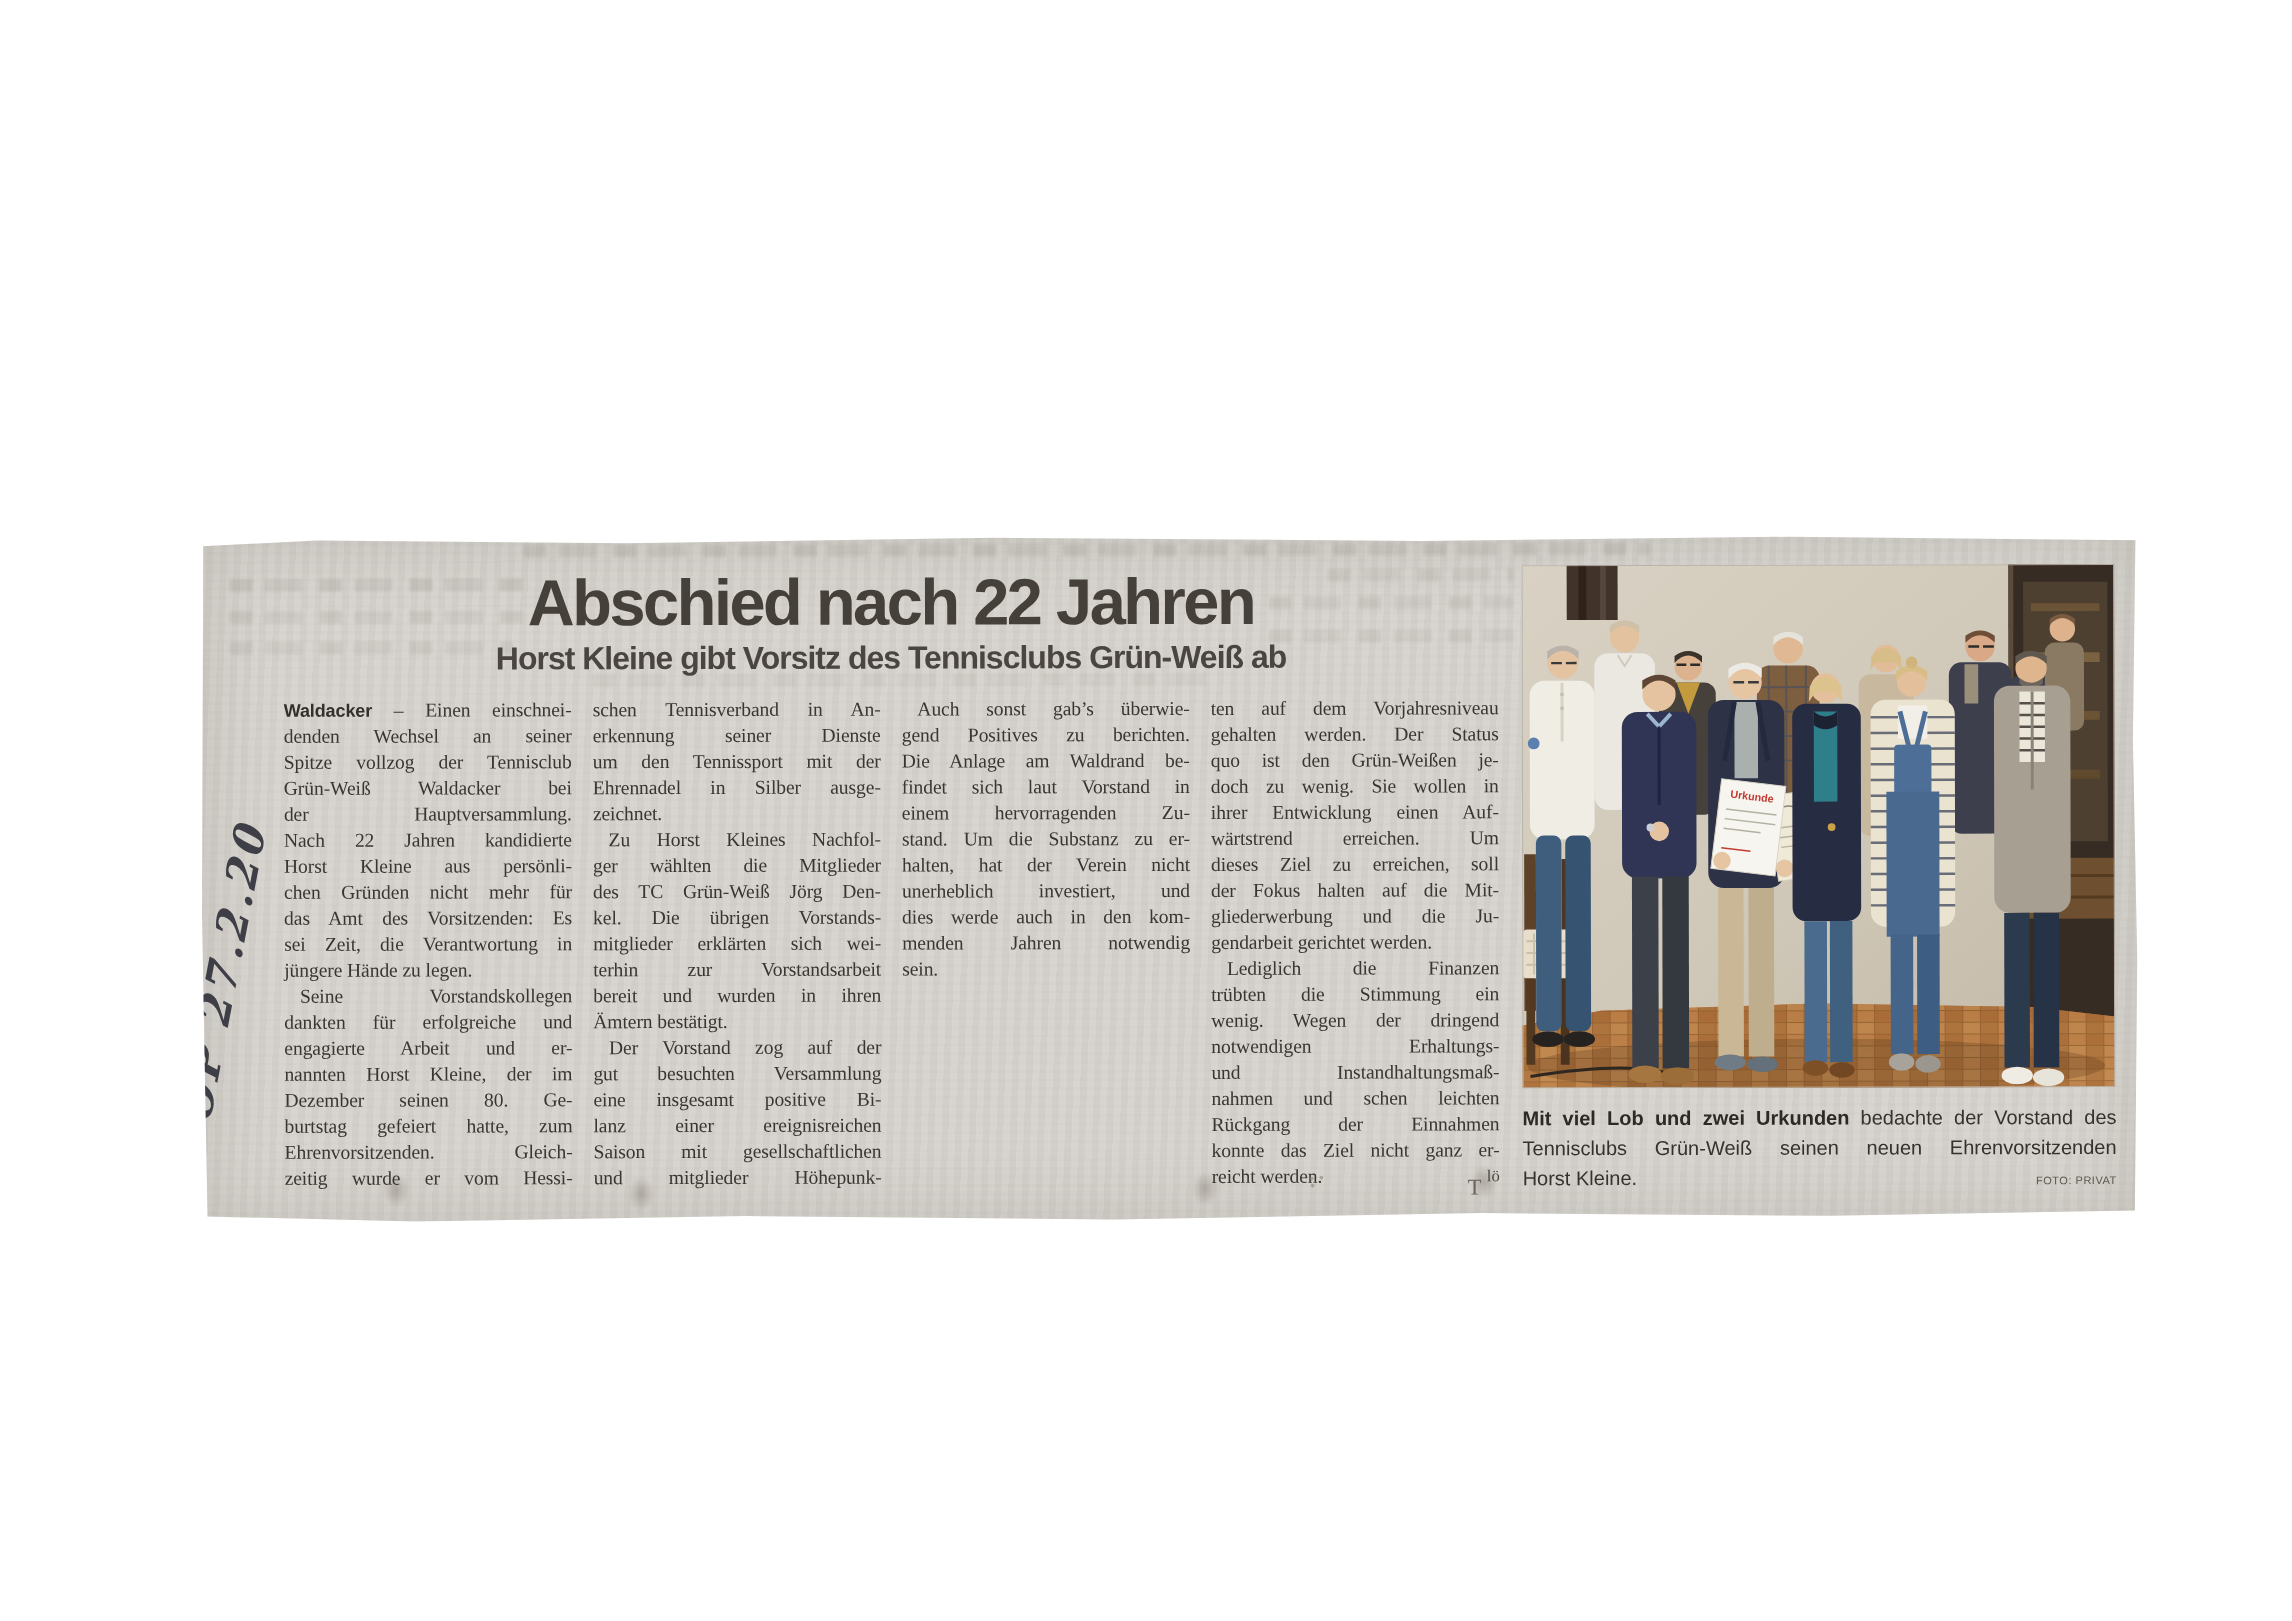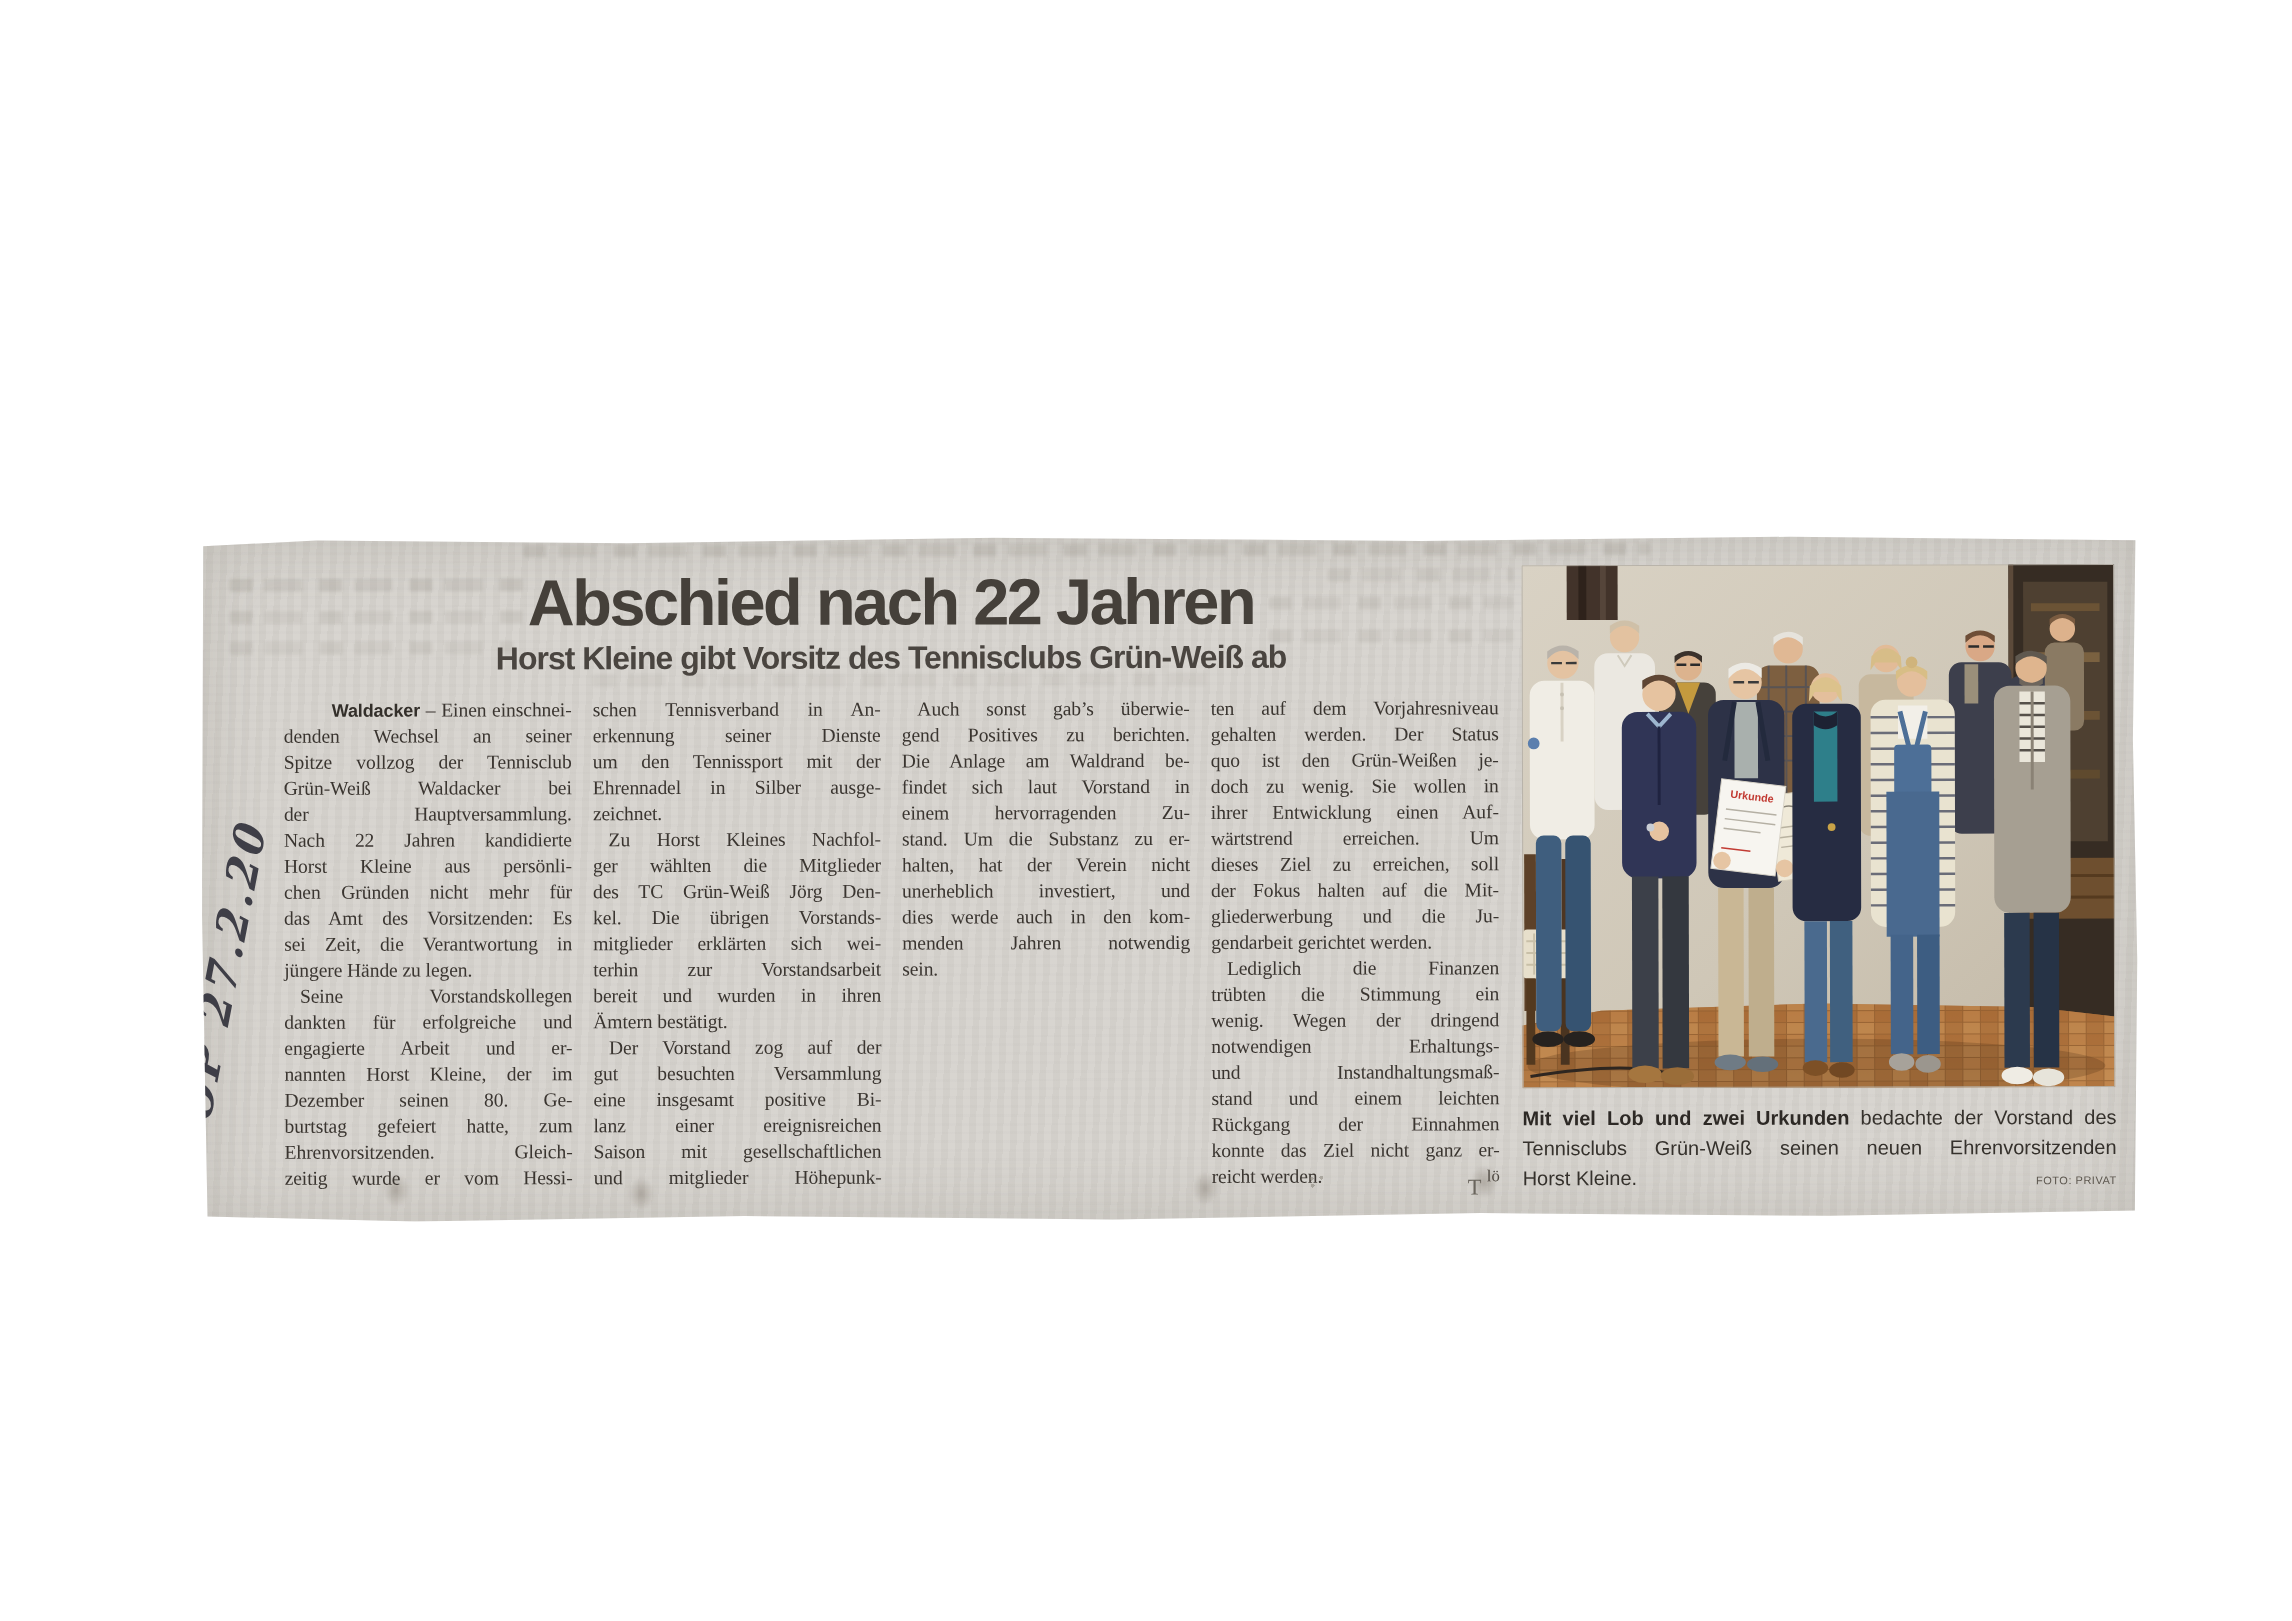--- a/index.html
+++ b/index.html
@@ -30,21 +30,21 @@
     font-family:"Liberation Sans",sans-serif;font-weight:700;font-size:32px;line-height:35px;
     letter-spacing:-1px;color:#4a4540;}
   
   .article{position:absolute;left:83px;top:160px;width:1215px;display:flex;justify-content:space-between;}
   .col{width:288px;font-size:19.6px;line-height:26px;color:#3a3530;letter-spacing:-0.1px;}
   .line{text-align:justify;}
   .line.j{text-align-last:justify;}
   .line.ind{text-indent:15.7px;}
   .line.sig{display:flex;justify-content:space-between;align-items:center;}
   .author{font-size:16.7px;color:#4c463f;}
-  .lead{font-weight:700;font-family:"Liberation Sans",sans-serif;font-size:18px;color:#332f2a;margin-left:48px;}
+  .lead{font-weight:700;font-family:"Liberation Sans",sans-serif;font-size:18px;color:#332f2a;}
   
   .handwriting{position:absolute;left:-169px;top:403px;width:392px;height:59px;
     transform:rotate(-79deg) skewX(-6deg);text-align:center;
     font-family:"DejaVu Serif",serif;font-style:italic;font-weight:700;font-size:43px;
     letter-spacing:3.9px;color:#32323c;opacity:.92;}
   
   .photo{position:absolute;left:1321px;top:30px;width:593px;height:523px;}
   .caption{position:absolute;left:1321px;top:568px;width:594px;
     font-family:"Liberation Sans",sans-serif;font-size:20px;line-height:30px;color:#35312c;}
   .caption .cline{text-align:justify;text-align-last:justify;}
@@ -162,21 +162,21 @@
             <div class="line j">der Fokus halten auf die Mit-</div>
             <div class="line j">gliederwerbung und die Ju-</div>
             <div class="line">gendarbeit gerichtet werden.</div>
           </div>
           <div class="para">
             <div class="line j ind">Lediglich die Finanzen</div>
             <div class="line j">trübten die Stimmung ein</div>
             <div class="line j">wenig. Wegen der dringend</div>
             <div class="line j">notwendigen Erhaltungs-</div>
             <div class="line j">und Instandhaltungsmaß-</div>
-            <div class="line j">stand und einem leichten</div>
+            <div class="line j">nahmen und schen leichten</div>
             <div class="line j">Rückgang der Einnahmen</div>
             <div class="line j">konnte das Ziel nicht ganz er-</div>
             <div class="line sig">
               <span>reicht werden.</span>
               <span class="author">lö</span>
             </div>
           </div>
         </div>
       </div>
 

